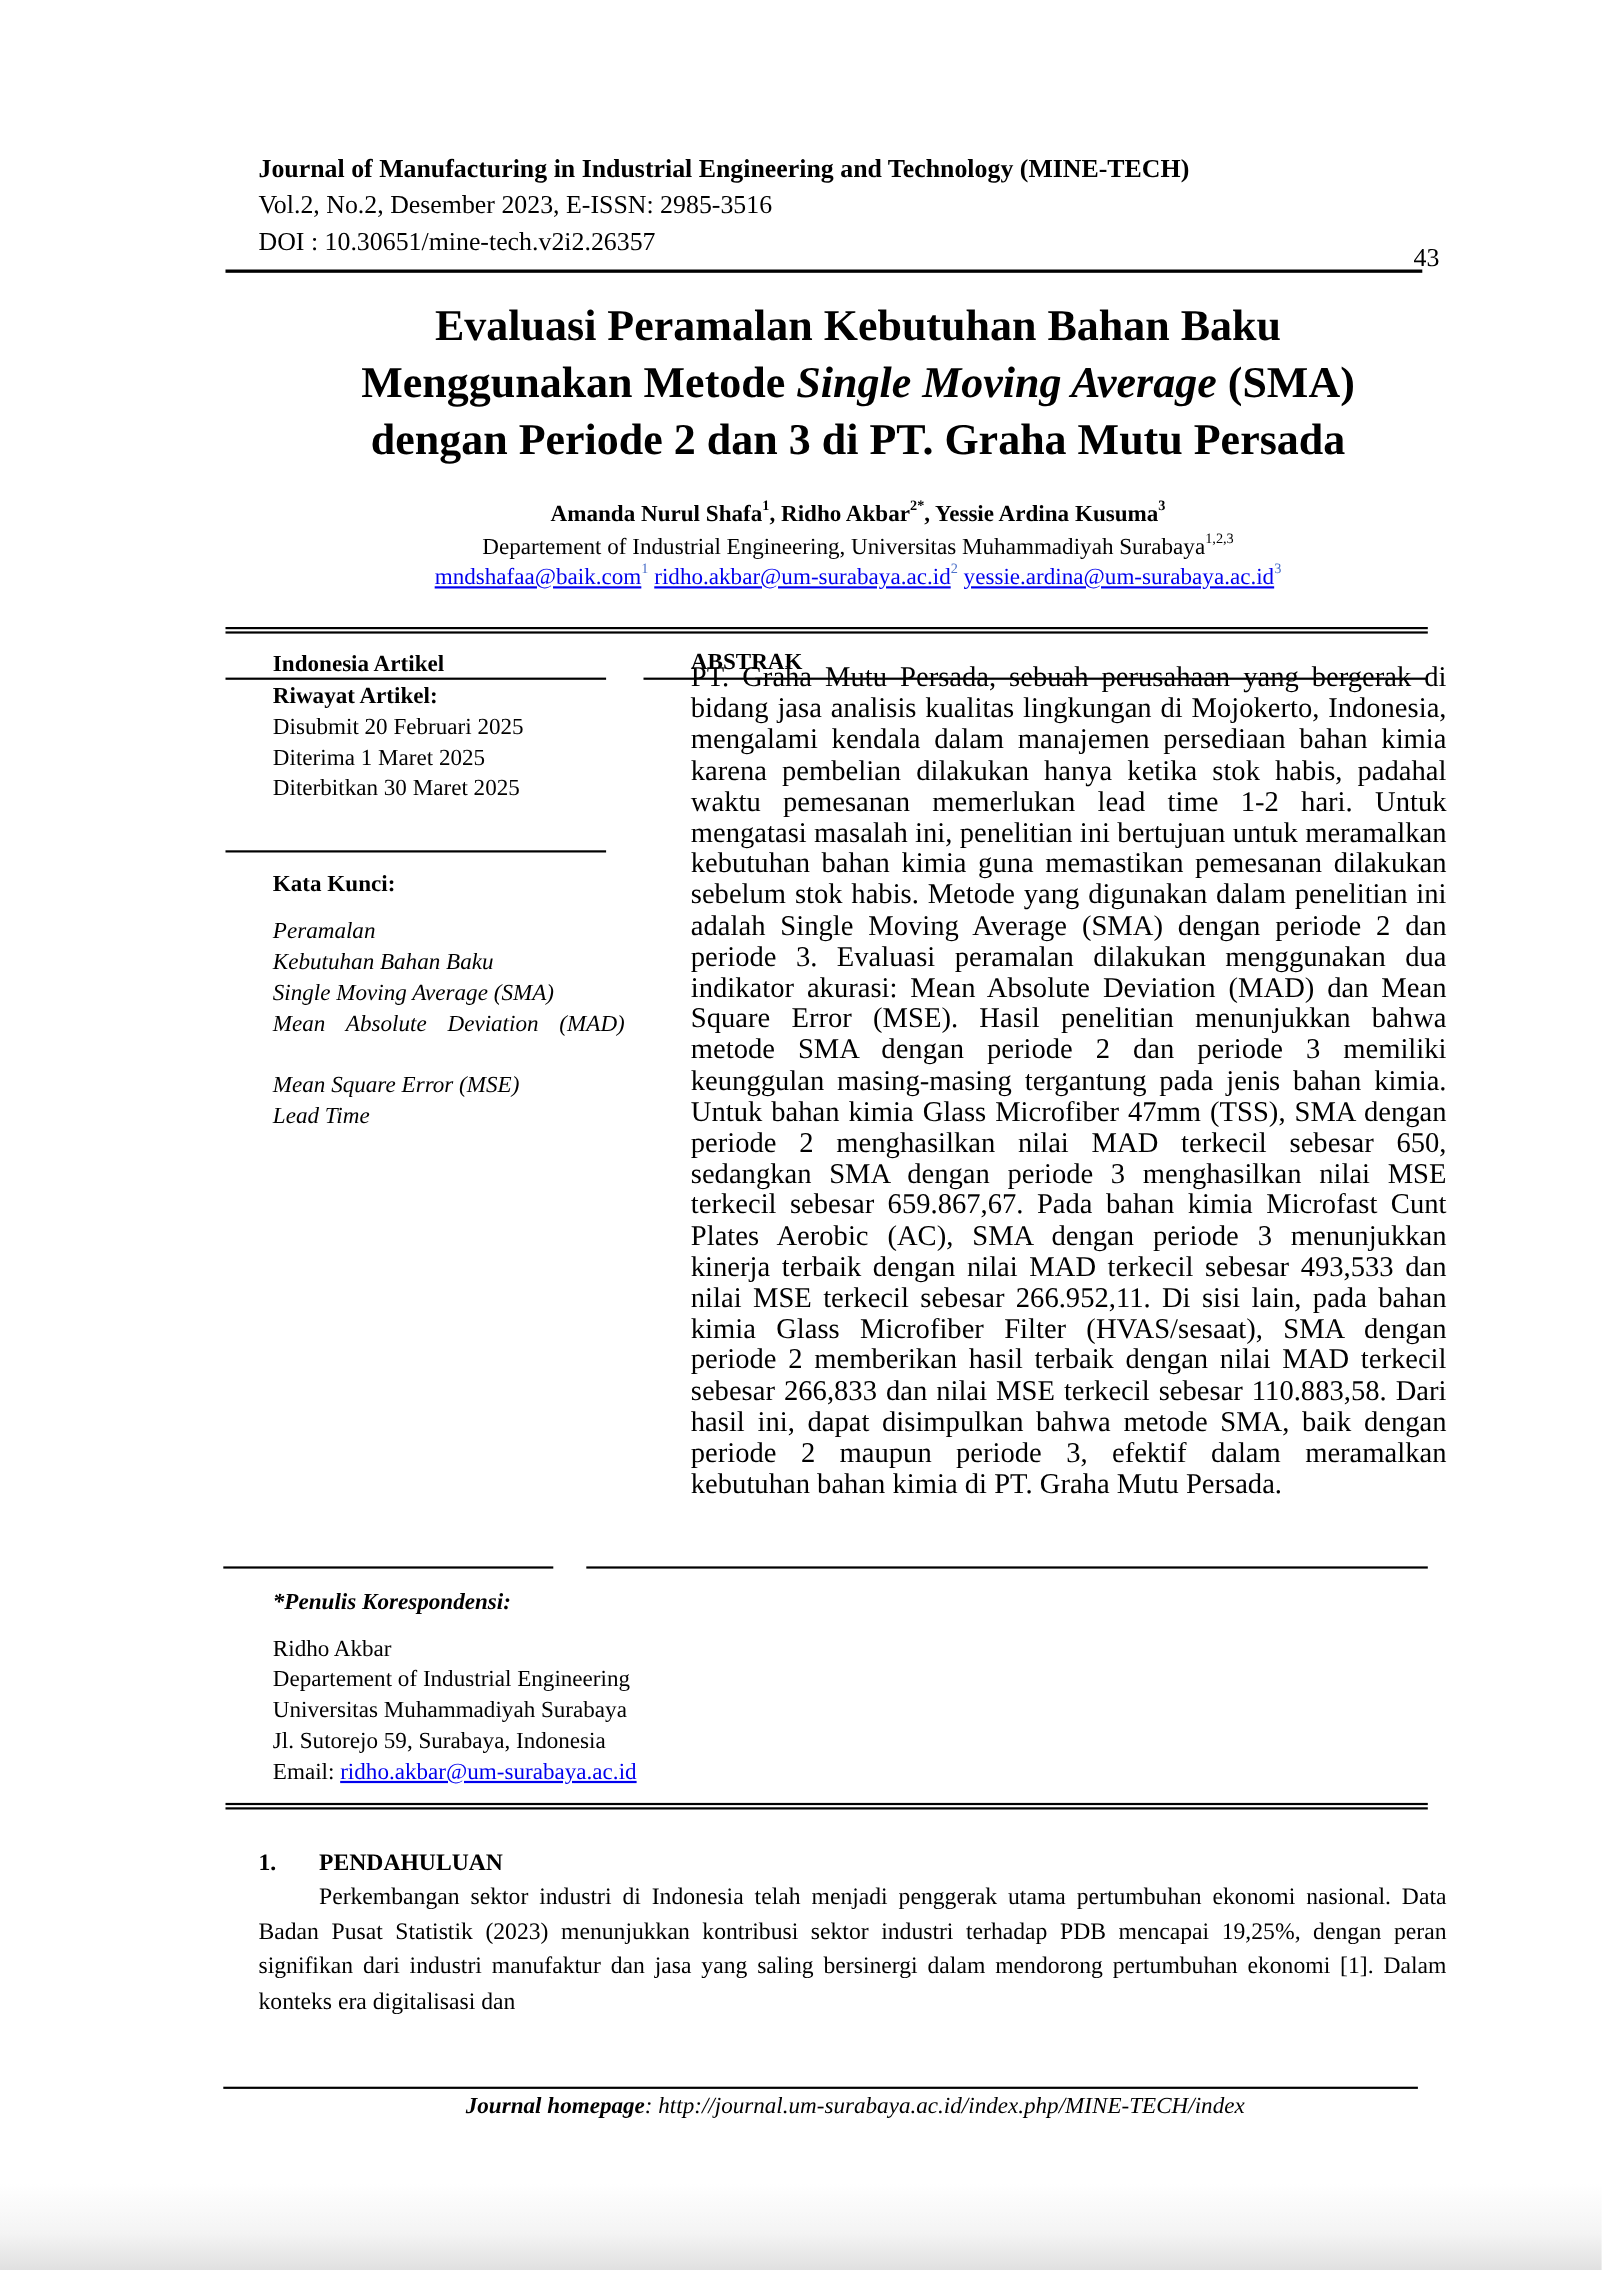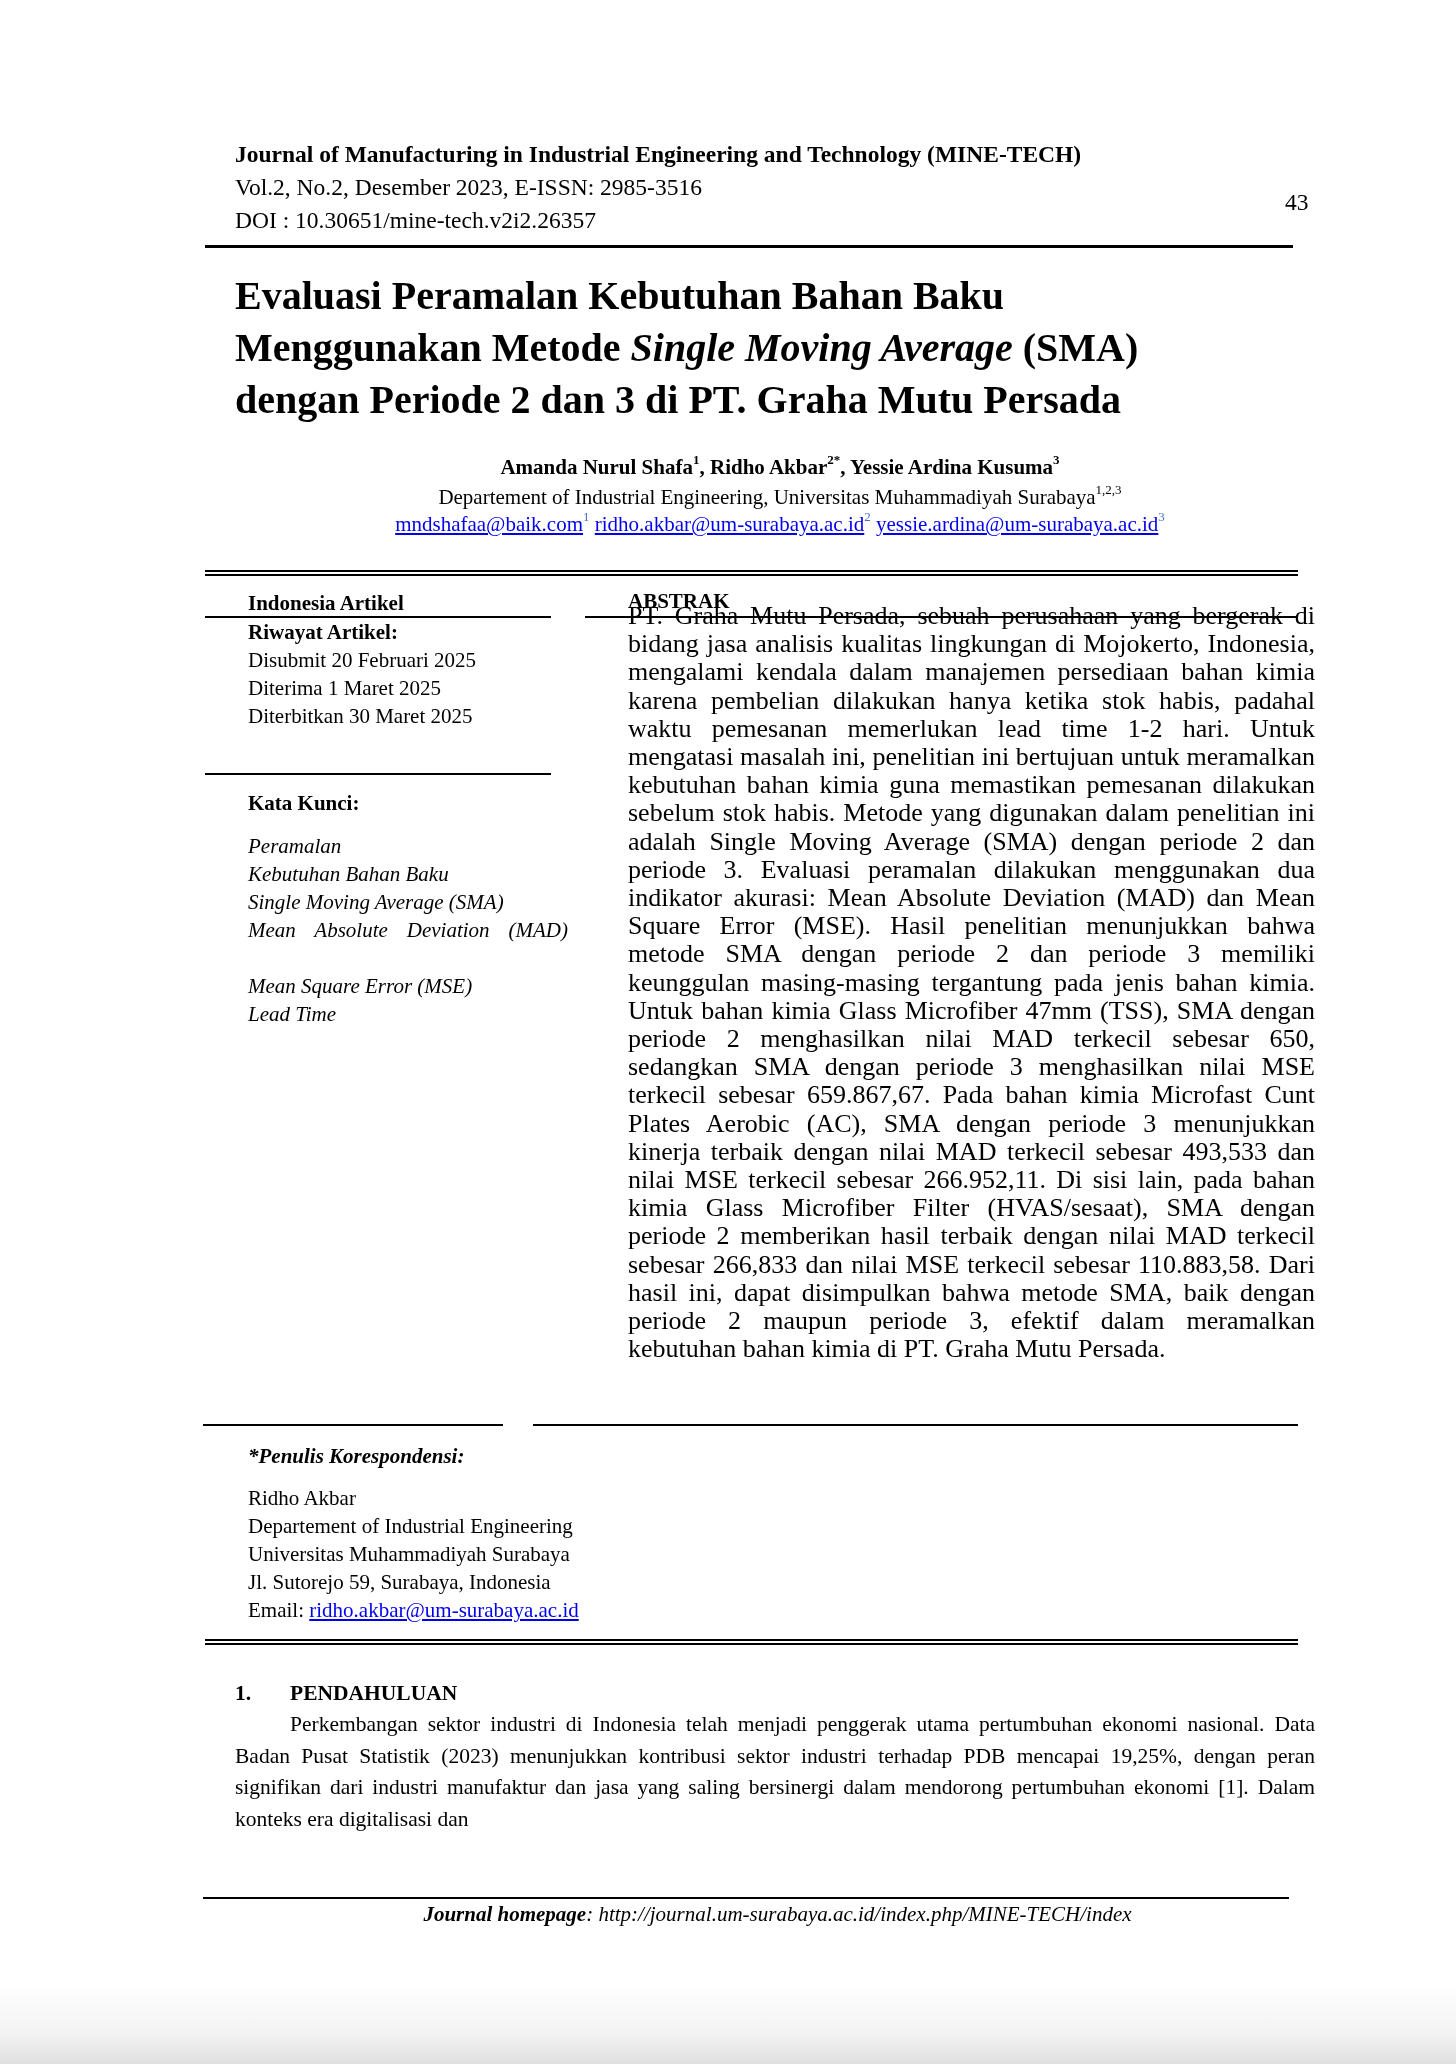--- a/index.html
+++ b/index.html
@@ -6,22 +6,22 @@
   body {
     width: 1456px; height: 2064px; position: relative; overflow: hidden;
     background: linear-gradient(to bottom, #ffffff 0px, #ffffff 1985px, #f4f4f4 2030px, #e0e0e0 2064px);
     font-family: "Liberation Serif", "DejaVu Serif", serif;
     color: #000;
   }
   .abs { position: absolute; margin-left: 30px; }
   .rule { position: absolute; background: #000; height: 2px; }
   .hdr-title { left: 205px; top: 141px; font-size: 23.5px; font-weight: bold; white-space: nowrap; }
   .hdr-line { left: 205px; font-size: 23.5px; white-space: nowrap; }
-  .page-num { left: 1255px; top: 189px; font-size: 23.5px; }
-  .title { left: 205px; width: 1090px; top: 270px; font-size: 40px; font-weight: bold; line-height: 52px; }
+  .page-num { left: 1255px; top: 222px; font-size: 23.5px; }
+  .title { left: 205px; width: 1090px; top: 270px; text-align: center; font-size: 40px; font-weight: bold; line-height: 52px; }
   .title i { font-weight: bold; }
   .authors { left: 205px; width: 1090px; top: 455px; text-align: center; font-size: 21px; font-weight: bold; }
   .affil { left: 205px; width: 1090px; top: 485px; text-align: center; font-size: 21px; }
   .emails { left: 205px; width: 1090px; top: 512px; text-align: center; font-size: 21px; }
   sup { font-size: 13px; line-height: 0; position: relative; top: -2px; }
   a.link { color: #0000ee; text-decoration: underline; }
   sup.link-sup { color: #4a6fc9; }
   .lc { left: 218px; font-size: 21px; line-height: 28px; white-space: nowrap; }
   .bold { font-weight: bold; }
   .ital { font-style: italic; text-align: center; }

